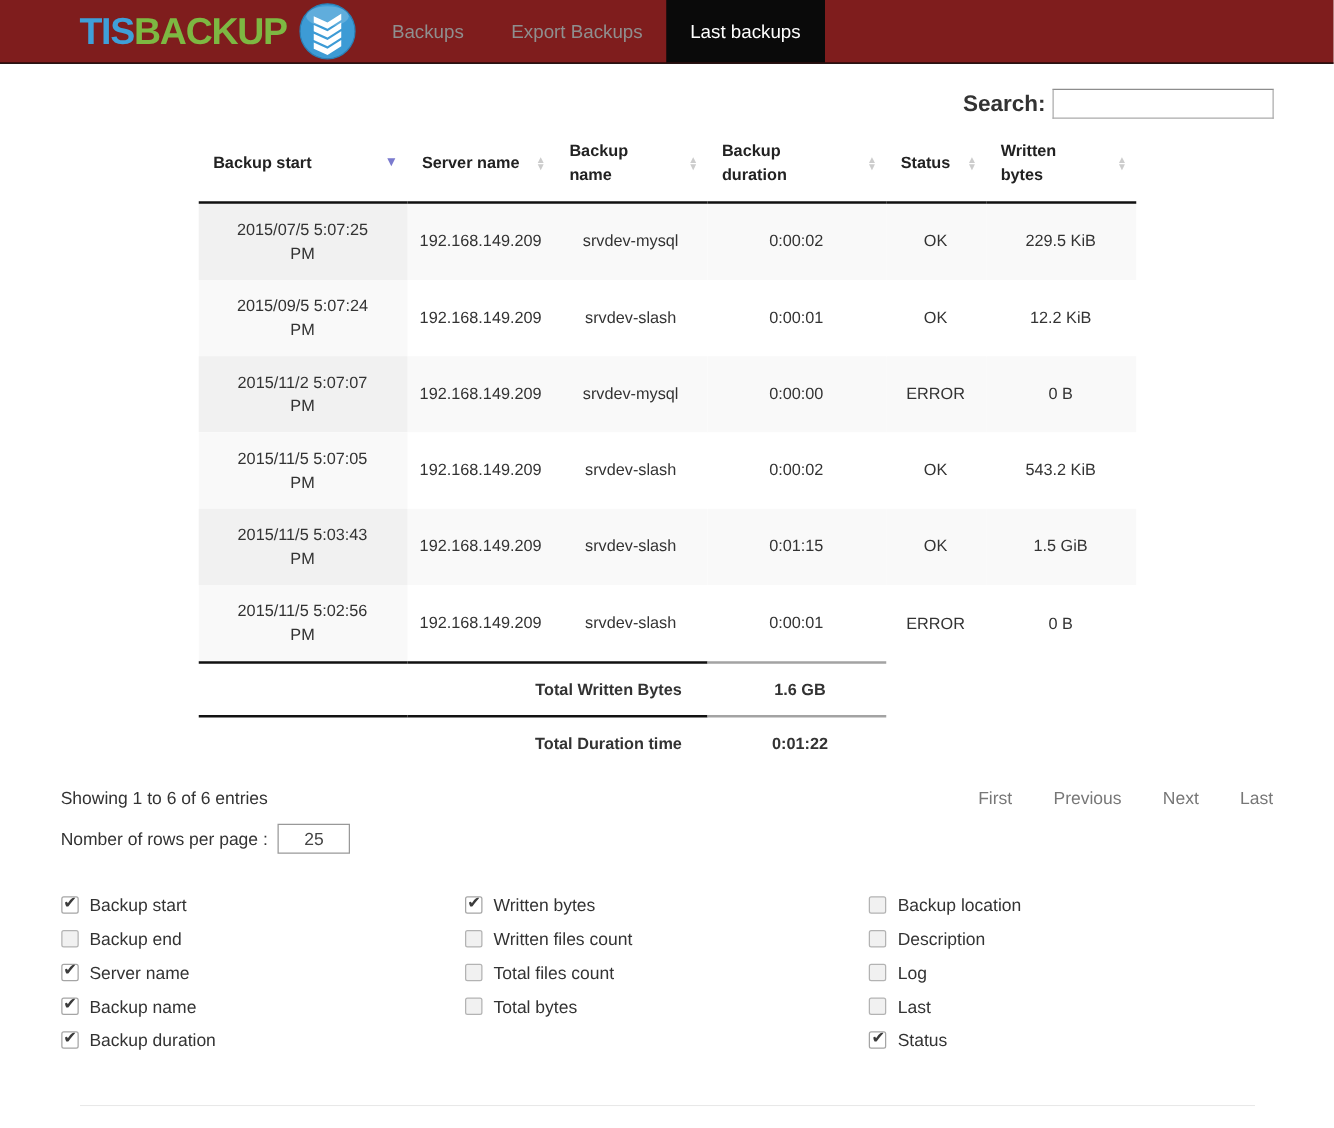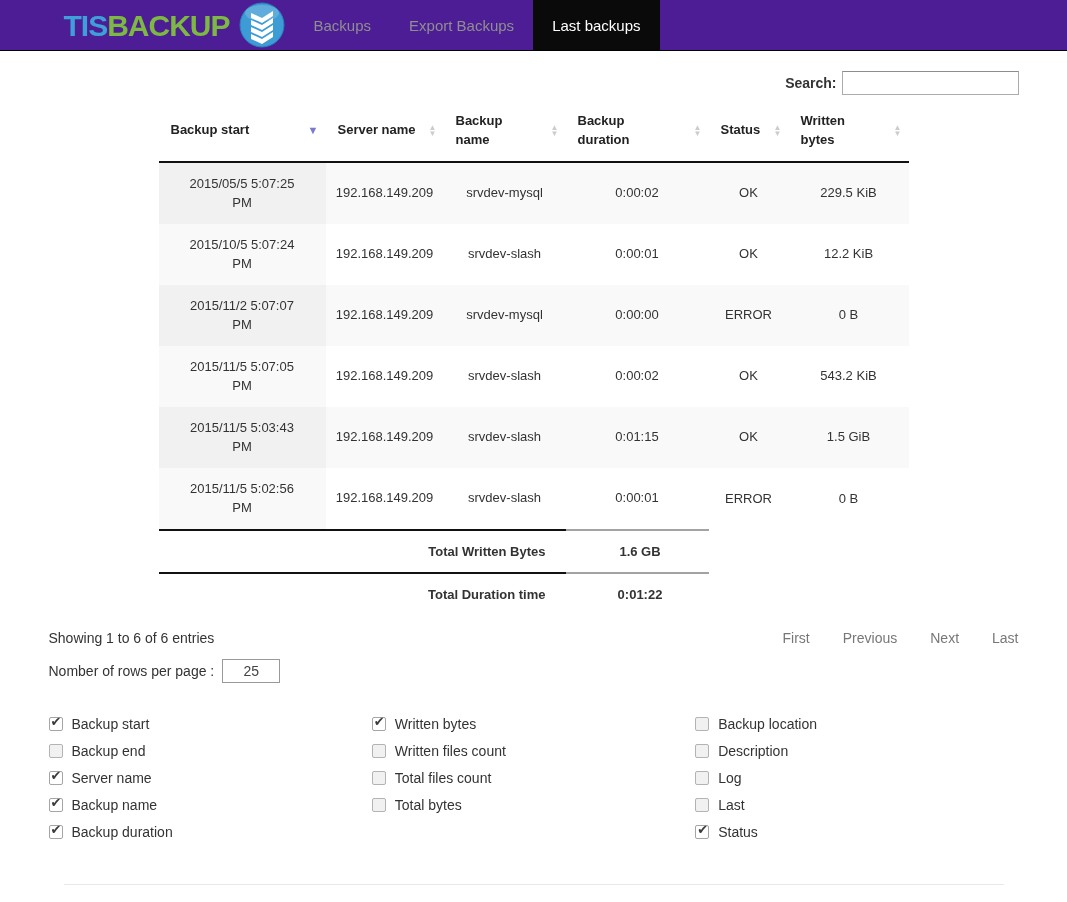--- a/index.html
+++ b/index.html
@@ -6,21 +6,21 @@
   html, body { background: #fff; }
   body {
     font-family: "Liberation Sans", "DejaVu Sans", sans-serif;
     color: #333;
     width: 1067px;
   }
 
   
   .navbar {
     height: 51px;
-    background: #4c1d95;
+    background: #7f1d1d;
     border-bottom: 1px solid #000;
     display: flex;
     align-items: stretch;
     text-align: right;
   }
   .nav-inner {
     width: 970px;
     margin: 0 auto;
     display: flex;
     align-items: stretch;
@@ -56,21 +56,21 @@
   }
 
   
   .container { width: 970px; margin: 0 auto; }
 
   .search-row {
     margin-top: 20px;
     text-align: right;
     padding-right: 0;
   }
-  .search-label { font-weight: bold; font-size: 14px; color: #333; margin-right: 5px; vertical-align: middle; }
+  .search-label { font-weight: bold; font-size: 18px; color: #333; margin-right: 5px; vertical-align: middle; }
   .search-input {
     width: 177px;
     height: 24px;
     border: 1px solid #ababab;
     border-top-color: #8d8d8d;
     font-size: 14px;
     padding: 2px 6px;
     vertical-align: middle;
     outline: none;
   }
@@ -246,30 +246,30 @@
 name</span><span class="sort-icon sort-both"><span>▲</span><span>▼</span></span></th>
             <th><span>Backup
 duration</span><span class="sort-icon sort-both"><span>▲</span><span>▼</span></span></th>
             <th><span>Status</span><span class="sort-icon sort-both"><span>▲</span><span>▼</span></span></th>
             <th><span>Written
 bytes</span><span class="sort-icon sort-both"><span>▲</span><span>▼</span></span></th>
           </tr>
         </thead>
       <tbody>
           <tr class="odd">
-            <td class="sorting-col">2015/05/5 5:07:25
+            <td class="sorting-col">2015/07/5 5:07:25
 PM</td>
             <td>192.168.149.209</td>
             <td>srvdev-mysql</td>
             <td>0:00:02</td>
             <td>OK</td>
             <td>229.5 KiB</td>
           </tr>
           <tr class="even">
-            <td class="sorting-col">2015/10/5 5:07:24
+            <td class="sorting-col">2015/09/5 5:07:24
 PM</td>
             <td>192.168.149.209</td>
             <td>srvdev-slash</td>
             <td>0:00:01</td>
             <td>OK</td>
             <td>12.2 KiB</td>
           </tr>
           <tr class="odd">
             <td class="sorting-col">2015/11/2 5:07:07
 PM</td>

